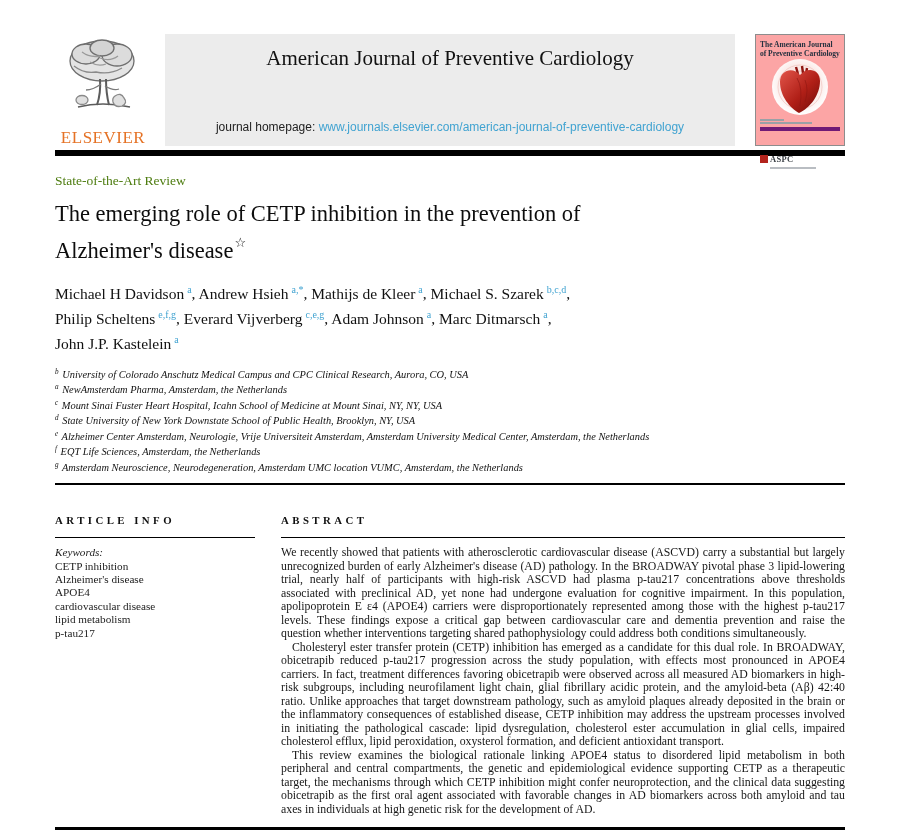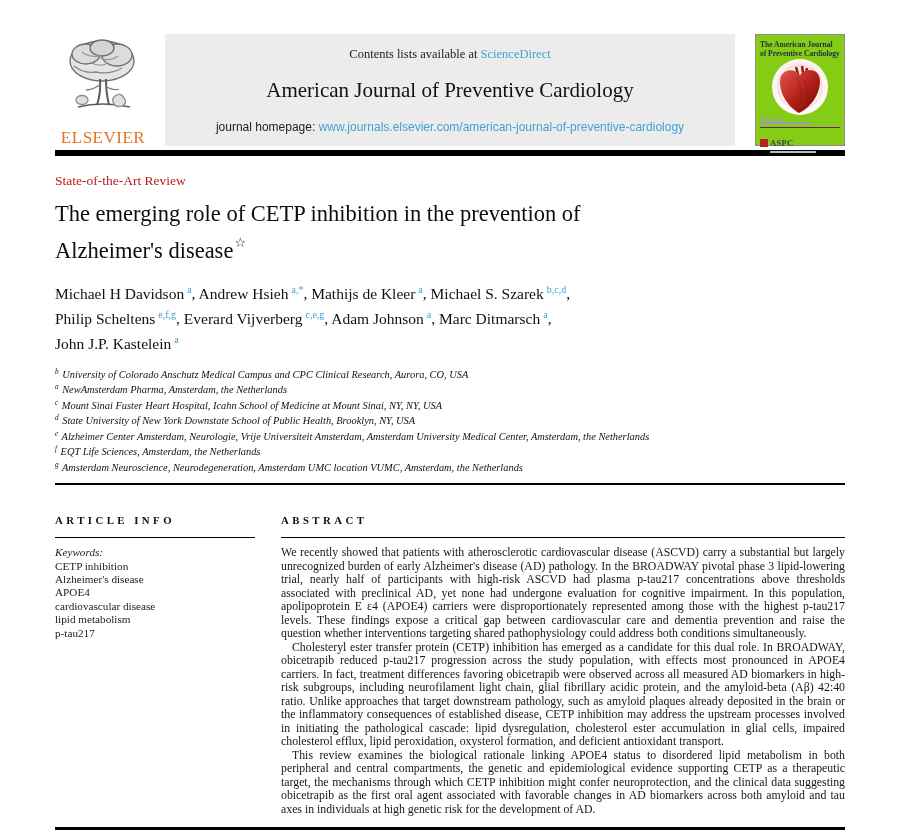--- a/index.html
+++ b/index.html
@@ -20,34 +20,34 @@
   .header-row{display:flex;margin-top:34px;height:112px;align-items:stretch;}
   .logo-block{width:96px;display:flex;flex-direction:column;align-items:center;justify-content:space-between;padding:0 2px;}
   .logo-block svg{display:block;}
   .elsevier-word{font-family:"Liberation Serif",serif;font-size:17px;letter-spacing:.5px;color:var(--elsevier-orange);font-weight:400;line-height:1;}
   .banner{flex:1;margin-left:14px;background:var(--banner-gray);display:flex;flex-direction:column;justify-content:space-between;text-align:center;padding:13px 10px 12px;}
   .contents-line{font-size:12.5px;color:#222;}
   .banner .link{color:var(--link-blue);text-decoration:none;cursor:pointer;}
   .journal-title{font-size:21px;color:#111;line-height:1.1;}
   .homepage-line{font-family:"Liberation Sans","DejaVu Sans",sans-serif;font-size:12px;color:#222;}
   
-  .cover{width:90px;margin-left:20px;border:1px solid #8d8d8d;background:#84cc16;position:relative;padding:4px 4px 3px;display:flex;flex-direction:column;}
+  .cover{width:90px;margin-left:20px;border:1px solid #8d8d8d;background:#fca5a5;position:relative;padding:4px 4px 3px;display:flex;flex-direction:column;}
   .cover-microbar{height:2px;width:16px;background:#b8b8b8;align-self:flex-end;margin-bottom:2px;}
   .cover-title{font-size:7.5px;font-weight:700;line-height:1.15;color:#25313f;}
   .cover-heart{flex:1;display:flex;align-items:center;justify-content:center;}
   .cover-micro-lines{margin-top:1px;}
   .cover-micro-lines .ln{height:1.5px;background:#9aa0a6;margin-bottom:1.5px;}
   .ln-a{width:24px;} .ln-b{width:52px;}
-  .aspc-row{display:flex;align-items:center;margin-top:2px;border-top:1px solid #701a75;padding-top:4px;}
+  .aspc-row{display:flex;align-items:center;margin-top:2px;border-top:4px solid #701a75;padding-top:17px;}
   .aspc-square{width:8px;height:8px;background:#b3241d;margin-right:2px;flex:none;}
   .aspc-text{font-size:8.5px;font-weight:700;color:#3a3f45;letter-spacing:.3px;line-height:1;}
   .aspc-underline{height:1.5px;width:46px;background:#b9bdc2;margin-top:1px;}
   .black-bar{height:6px;background:#000;margin-top:4px;}
   
-  .article-type{margin-top:17px;font-size:13.5px;color:#b91c1c;}
+  .article-type{margin-top:17px;font-size:13.5px;color:#4d7c0f;}
   .article-title{margin-top:9px;font-size:22.5px;font-weight:400;line-height:31px;color:#0d0d0d;max-width:640px;}
   .title-star{font-size:13px;position:relative;top:-2px;margin-left:1px;}
   .authors{margin-top:13px;font-size:15.5px;line-height:21px;color:#111;max-width:660px;}
   .au-sup{color:var(--link-blue);font-size:10px;margin-left:3px;}
   .affiliations{margin-top:12px;}
   .affil-line{font-size:10.4px;line-height:13px;font-style:italic;color:#111;}
   .affil-line sup{font-size:7.2px;margin-right:1px;}
   .thin-rule{margin-top:9px;height:2px;background:#000;}
   
   .columns{margin-top:29px;display:grid;grid-template-columns:200px 1fr;column-gap:26px;}
@@ -79,23 +79,20 @@
           <path d="M41 50 q-8 6 -15 6 M45 52 q8 5 14 3" stroke="#7a7a7a"></path>
           <path d="M18 73 q24 -6 52 0" stroke="#5c5c5c" stroke-width="1.6"></path>
           <ellipse cx="22" cy="66" rx="6" ry="4.5" fill="#e0e0e0" stroke="#8a8a8a"></ellipse>
           <path d="M55 62 q6 -4 9 2 q4 5 -2 8 q-7 2 -9 -4 q-1 -4 2 -6 Z" fill="#e0e0e0" stroke="#8a8a8a"></path>
         </g>
       </svg>
       <div class="elsevier-word">ELSEVIER</div>
     </div>
 
     <div class="banner">
-      <div class="contents-line">
-        <span>Contents lists available at </span><a class="link">ScienceDirect</a>
-      </div>
       <div class="journal-title">American Journal of Preventive Cardiology</div>
       <div class="homepage-line">
         <span>journal homepage: </span><a class="link">www.journals.elsevier.com/american-journal-of-preventive-cardiology</a>
       </div>
     </div>
 
     <div class="cover">
       <div class="cover-microbar"></div>
       <div class="cover-title">The American Journal of Preventive Cardiology</div>
       <div class="cover-heart">

